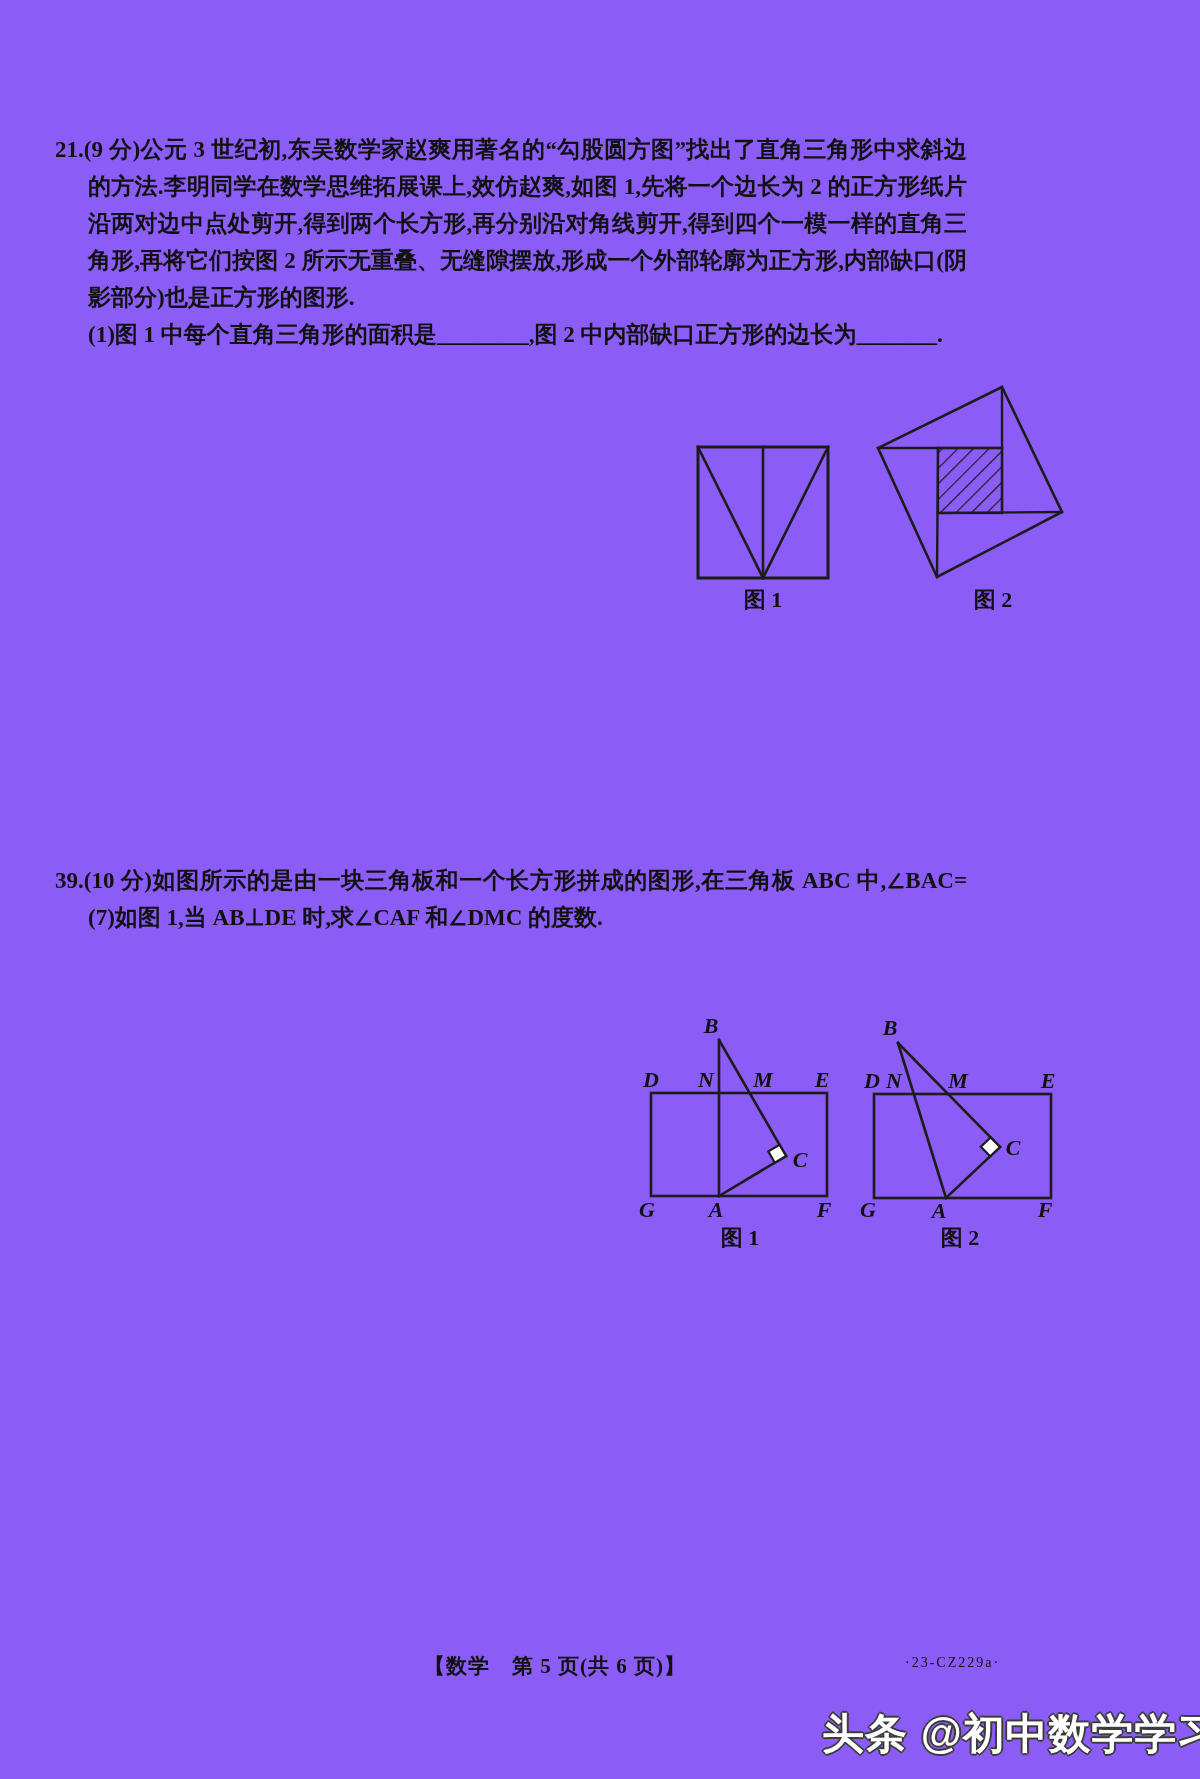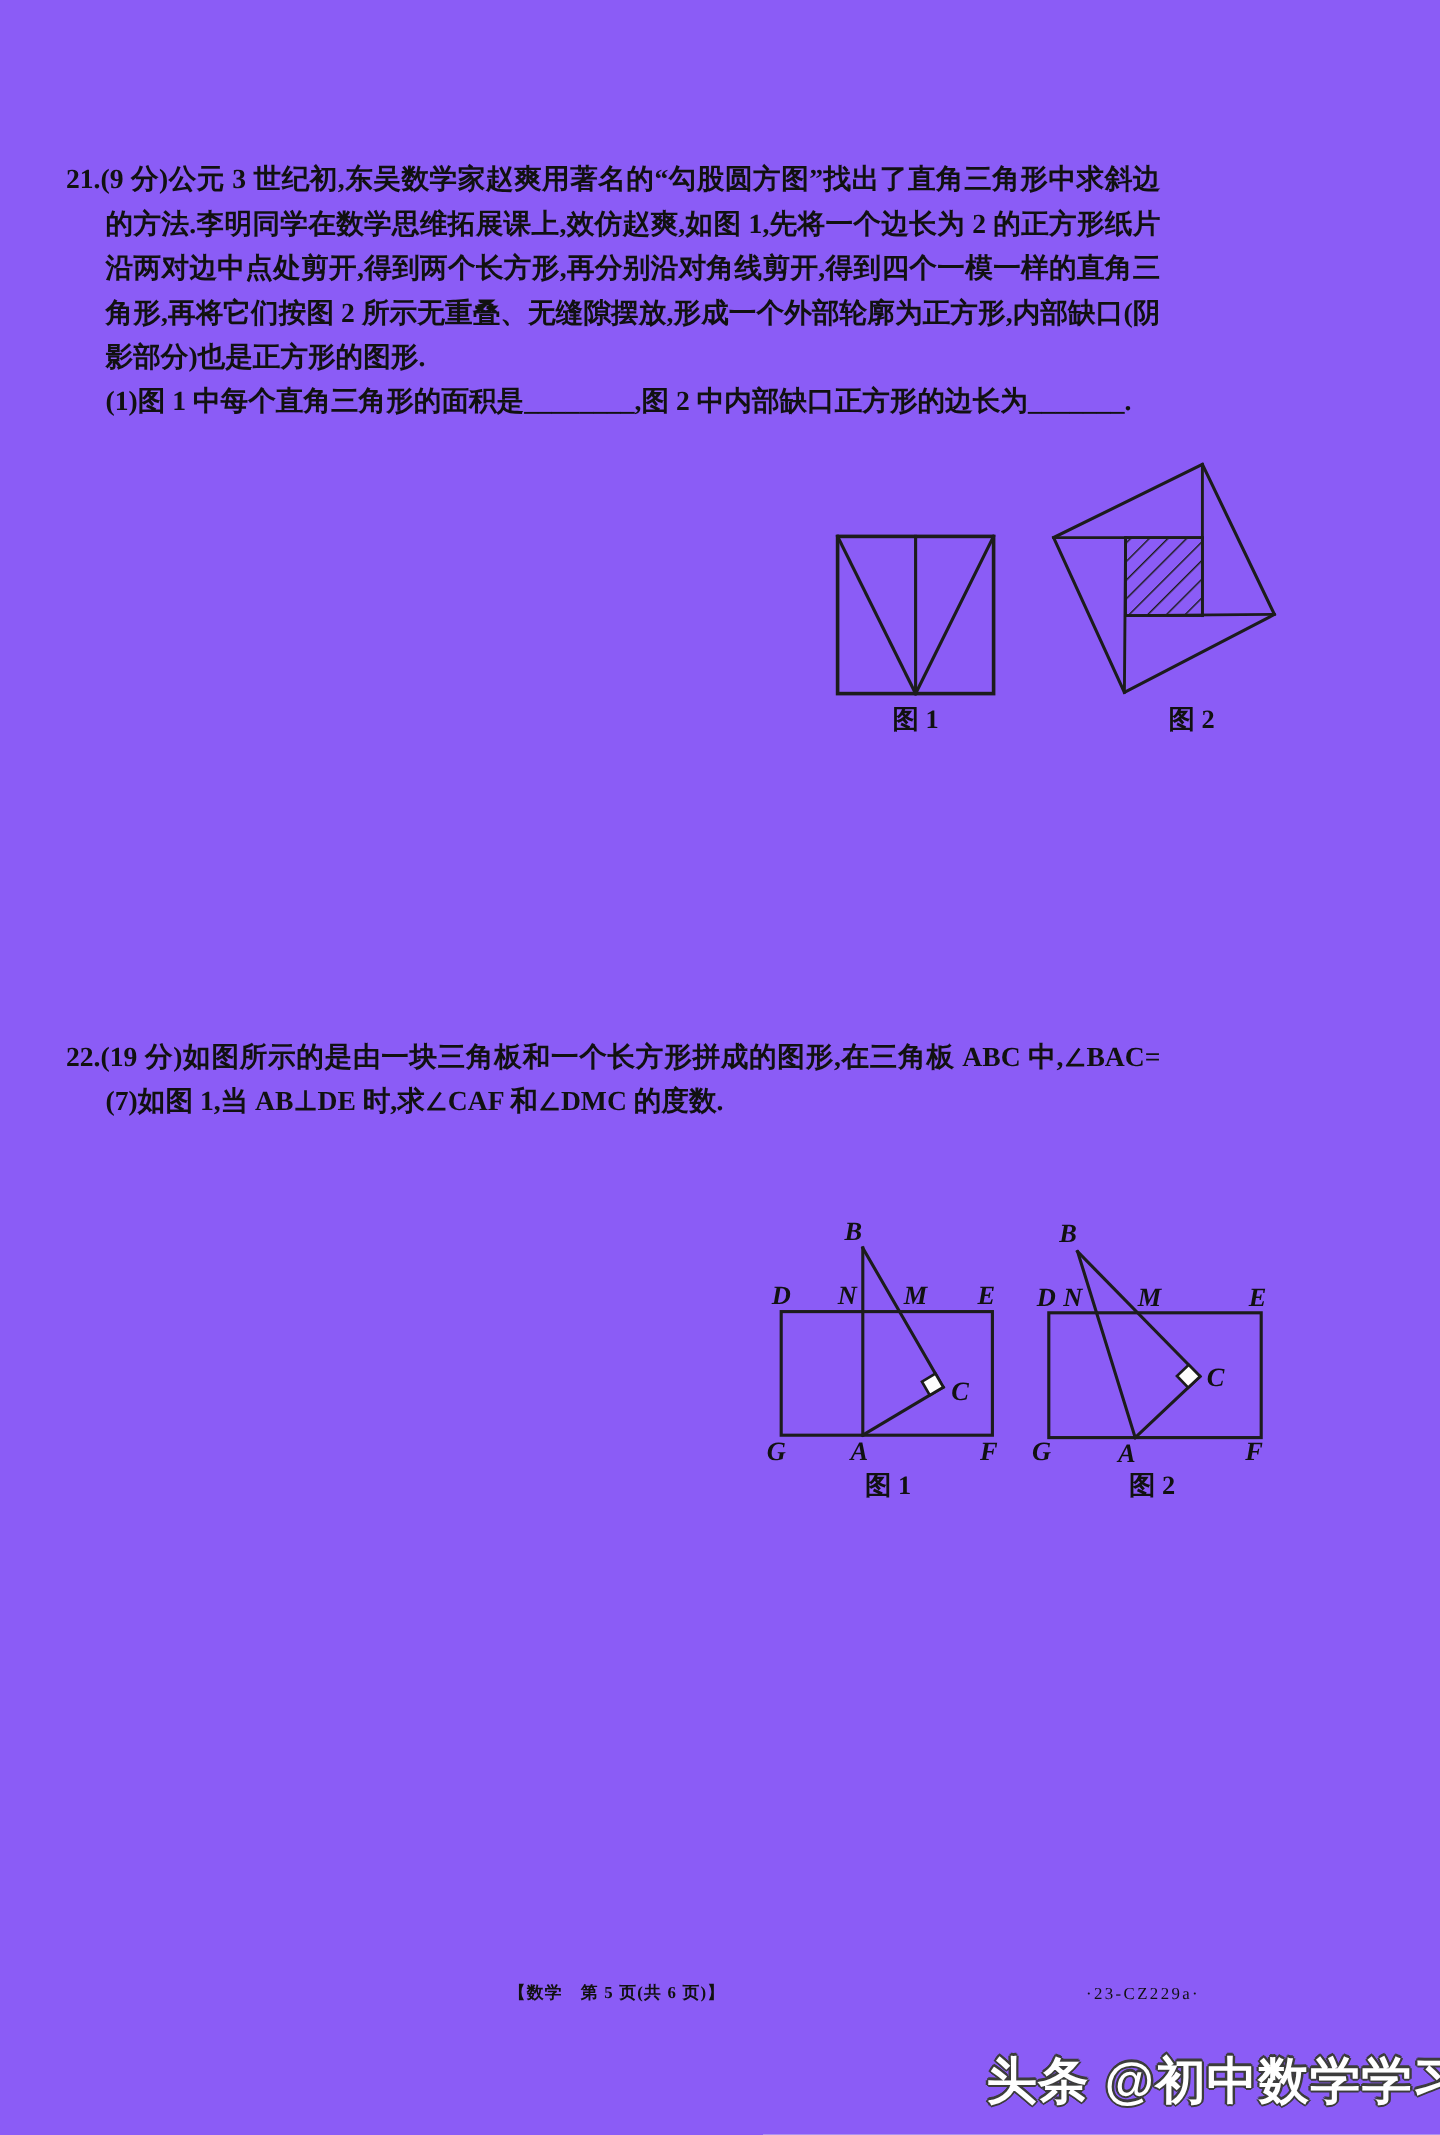--- a/index.html
+++ b/index.html
@@ -9,21 +9,21 @@
   }
   .tline{display:block;height:37px;line-height:37px;font-size:23px;font-weight:600;white-space:nowrap;}
   .tblock{position:absolute;left:55px;width:912px;}
   .ind{padding-left:33px;}
   .j{white-space:normal;text-align:justify;text-align-last:justify;}
   .figsvg{position:absolute;}
   .figsvg line,.figsvg polyline{stroke:#1c1c1c;stroke-linecap:square;}
   .figsvg polygon,.figsvg rect{stroke:#1c1c1c;}
   .vlabel{font-family:"Liberation Serif", serif;font-style:italic;font-size:22px;font-weight:600;fill:#111;}
   .caption{font-family:"Liberation Serif", serif;font-size:22px;font-weight:600;fill:#111;}
-  #footer-center{position:absolute;left:424px;top:1652px;font-size:14px;font-weight:600;letter-spacing:1px;}
+  #footer-center{position:absolute;left:424px;top:1652px;font-size:21px;font-weight:600;letter-spacing:1px;}
   #footer-code{position:absolute;left:905px;top:1655px;font-size:14px;letter-spacing:2px;}
   #watermark{
     position:absolute;left:822px;top:1706px;font-size:42px;font-weight:700;
     font-family:"Liberation Sans", sans-serif;color:#fff;letter-spacing:1px;white-space:nowrap;
     text-shadow:-2px 0 0 #3c3c3c, 2px 0 0 #3c3c3c, 0 -2px 0 #3c3c3c, 0 2px 0 #3c3c3c,
                 -1px -1px 0 #3c3c3c, 1px 1px 0 #3c3c3c, -1px 1px 0 #3c3c3c, 1px -1px 0 #3c3c3c;
   }
 </style>
 </head>
 <body>
@@ -59,21 +59,21 @@
       <polygon points="402,17 462,142 337,207 278,78" fill="none" stroke-width="2.6"></polygon>
       <line x1="278" y1="78" x2="402" y2="78" stroke-width="2.4"></line>
       <line x1="402" y1="17" x2="402" y2="143" stroke-width="2.4"></line>
       <line x1="338" y1="143" x2="462" y2="142" stroke-width="2.4"></line>
       <line x1="338" y1="78" x2="337" y2="207" stroke-width="2.4"></line>
       <text x="393" y="237" text-anchor="middle" class="caption">图 2</text>
     </g>
   </svg>
 
   <div class="tblock" style="top:862px;">
-    <span class="tline j">22.(19 分)如图所示的是由一块三角板和一个长方形拼成的图形,在三角板 ABC 中,∠BAC=</span>
+    <span class="tline j">39.(10 分)如图所示的是由一块三角板和一个长方形拼成的图形,在三角板 ABC 中,∠BAC=</span>
     <span class="tline ind">(7)如图 1,当 AB⊥DE 时,求∠CAF 和∠DMC 的度数.</span>
   </div>
 
   <svg class="figsvg" style="left:550px;top:1015px;" width="530" height="245" viewBox="0 0 530 245">
 
     <g>
       <rect x="101" y="78" width="176" height="103" fill="none" stroke-width="2.6"></rect>
       <line x1="169" y1="25" x2="169" y2="181" stroke-width="2.6"></line>
       <line x1="169" y1="25" x2="236" y2="141" stroke-width="2.6"></line>
       <line x1="169" y1="181" x2="236" y2="141" stroke-width="2.6"></line>

